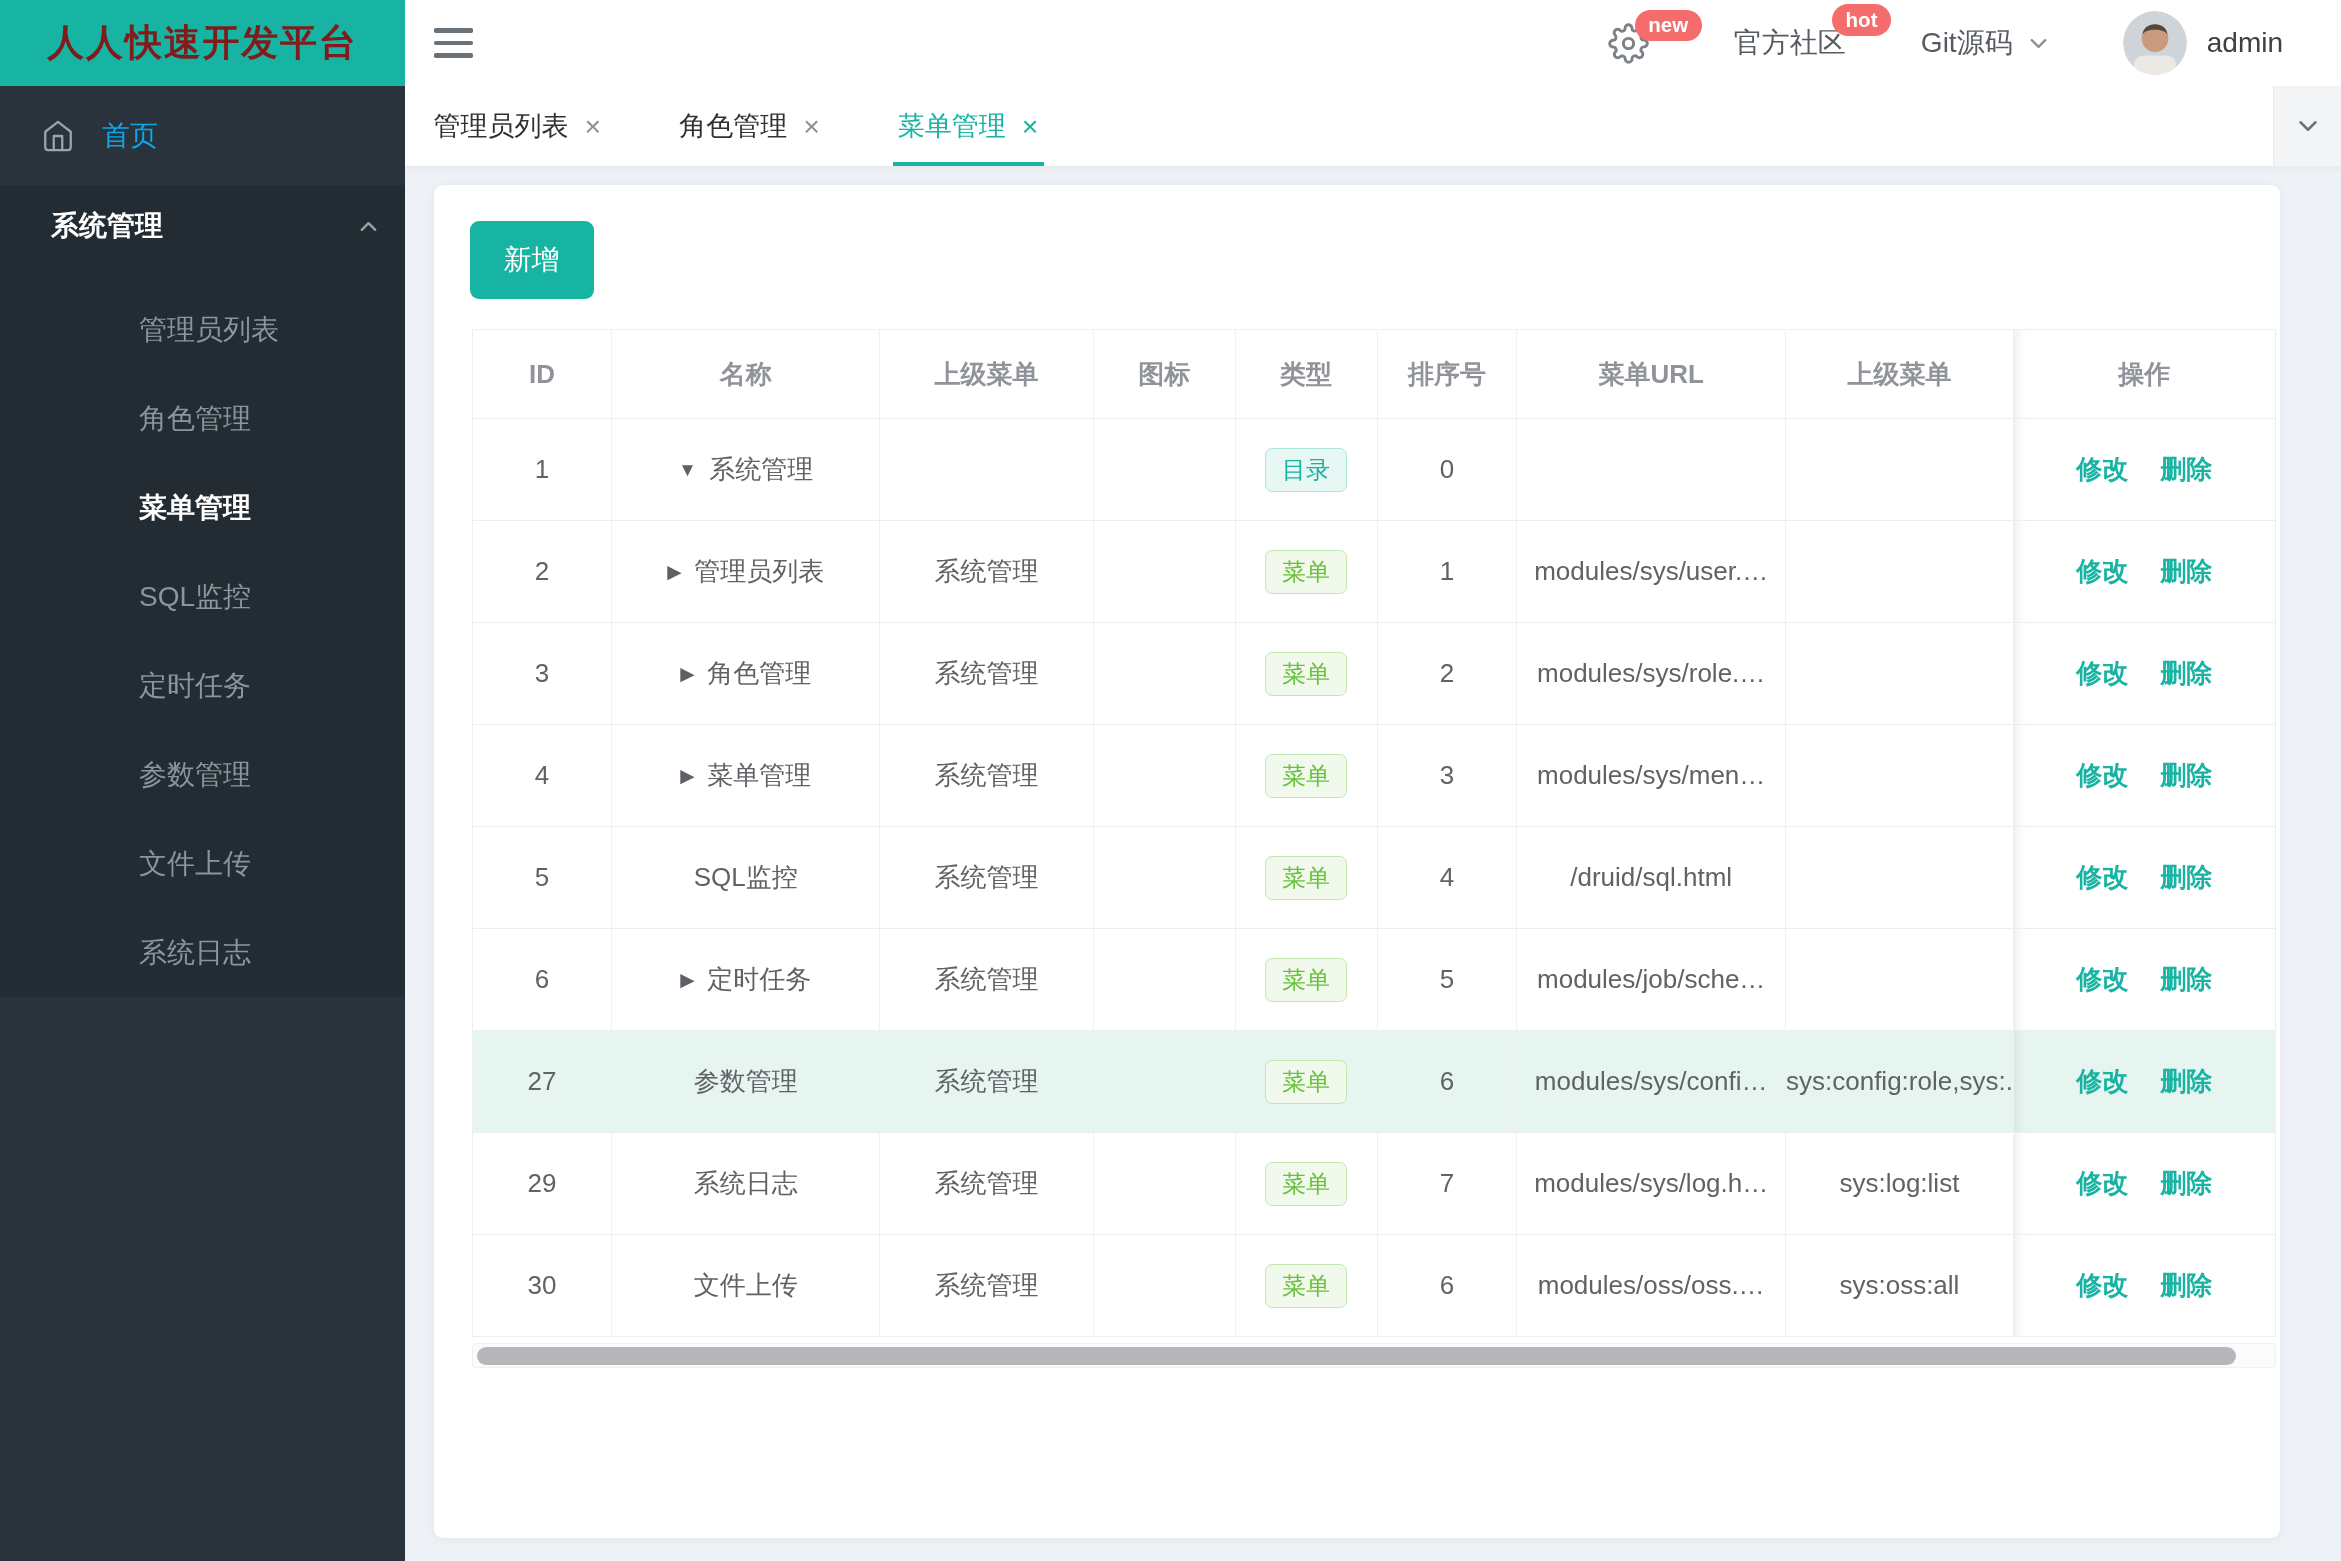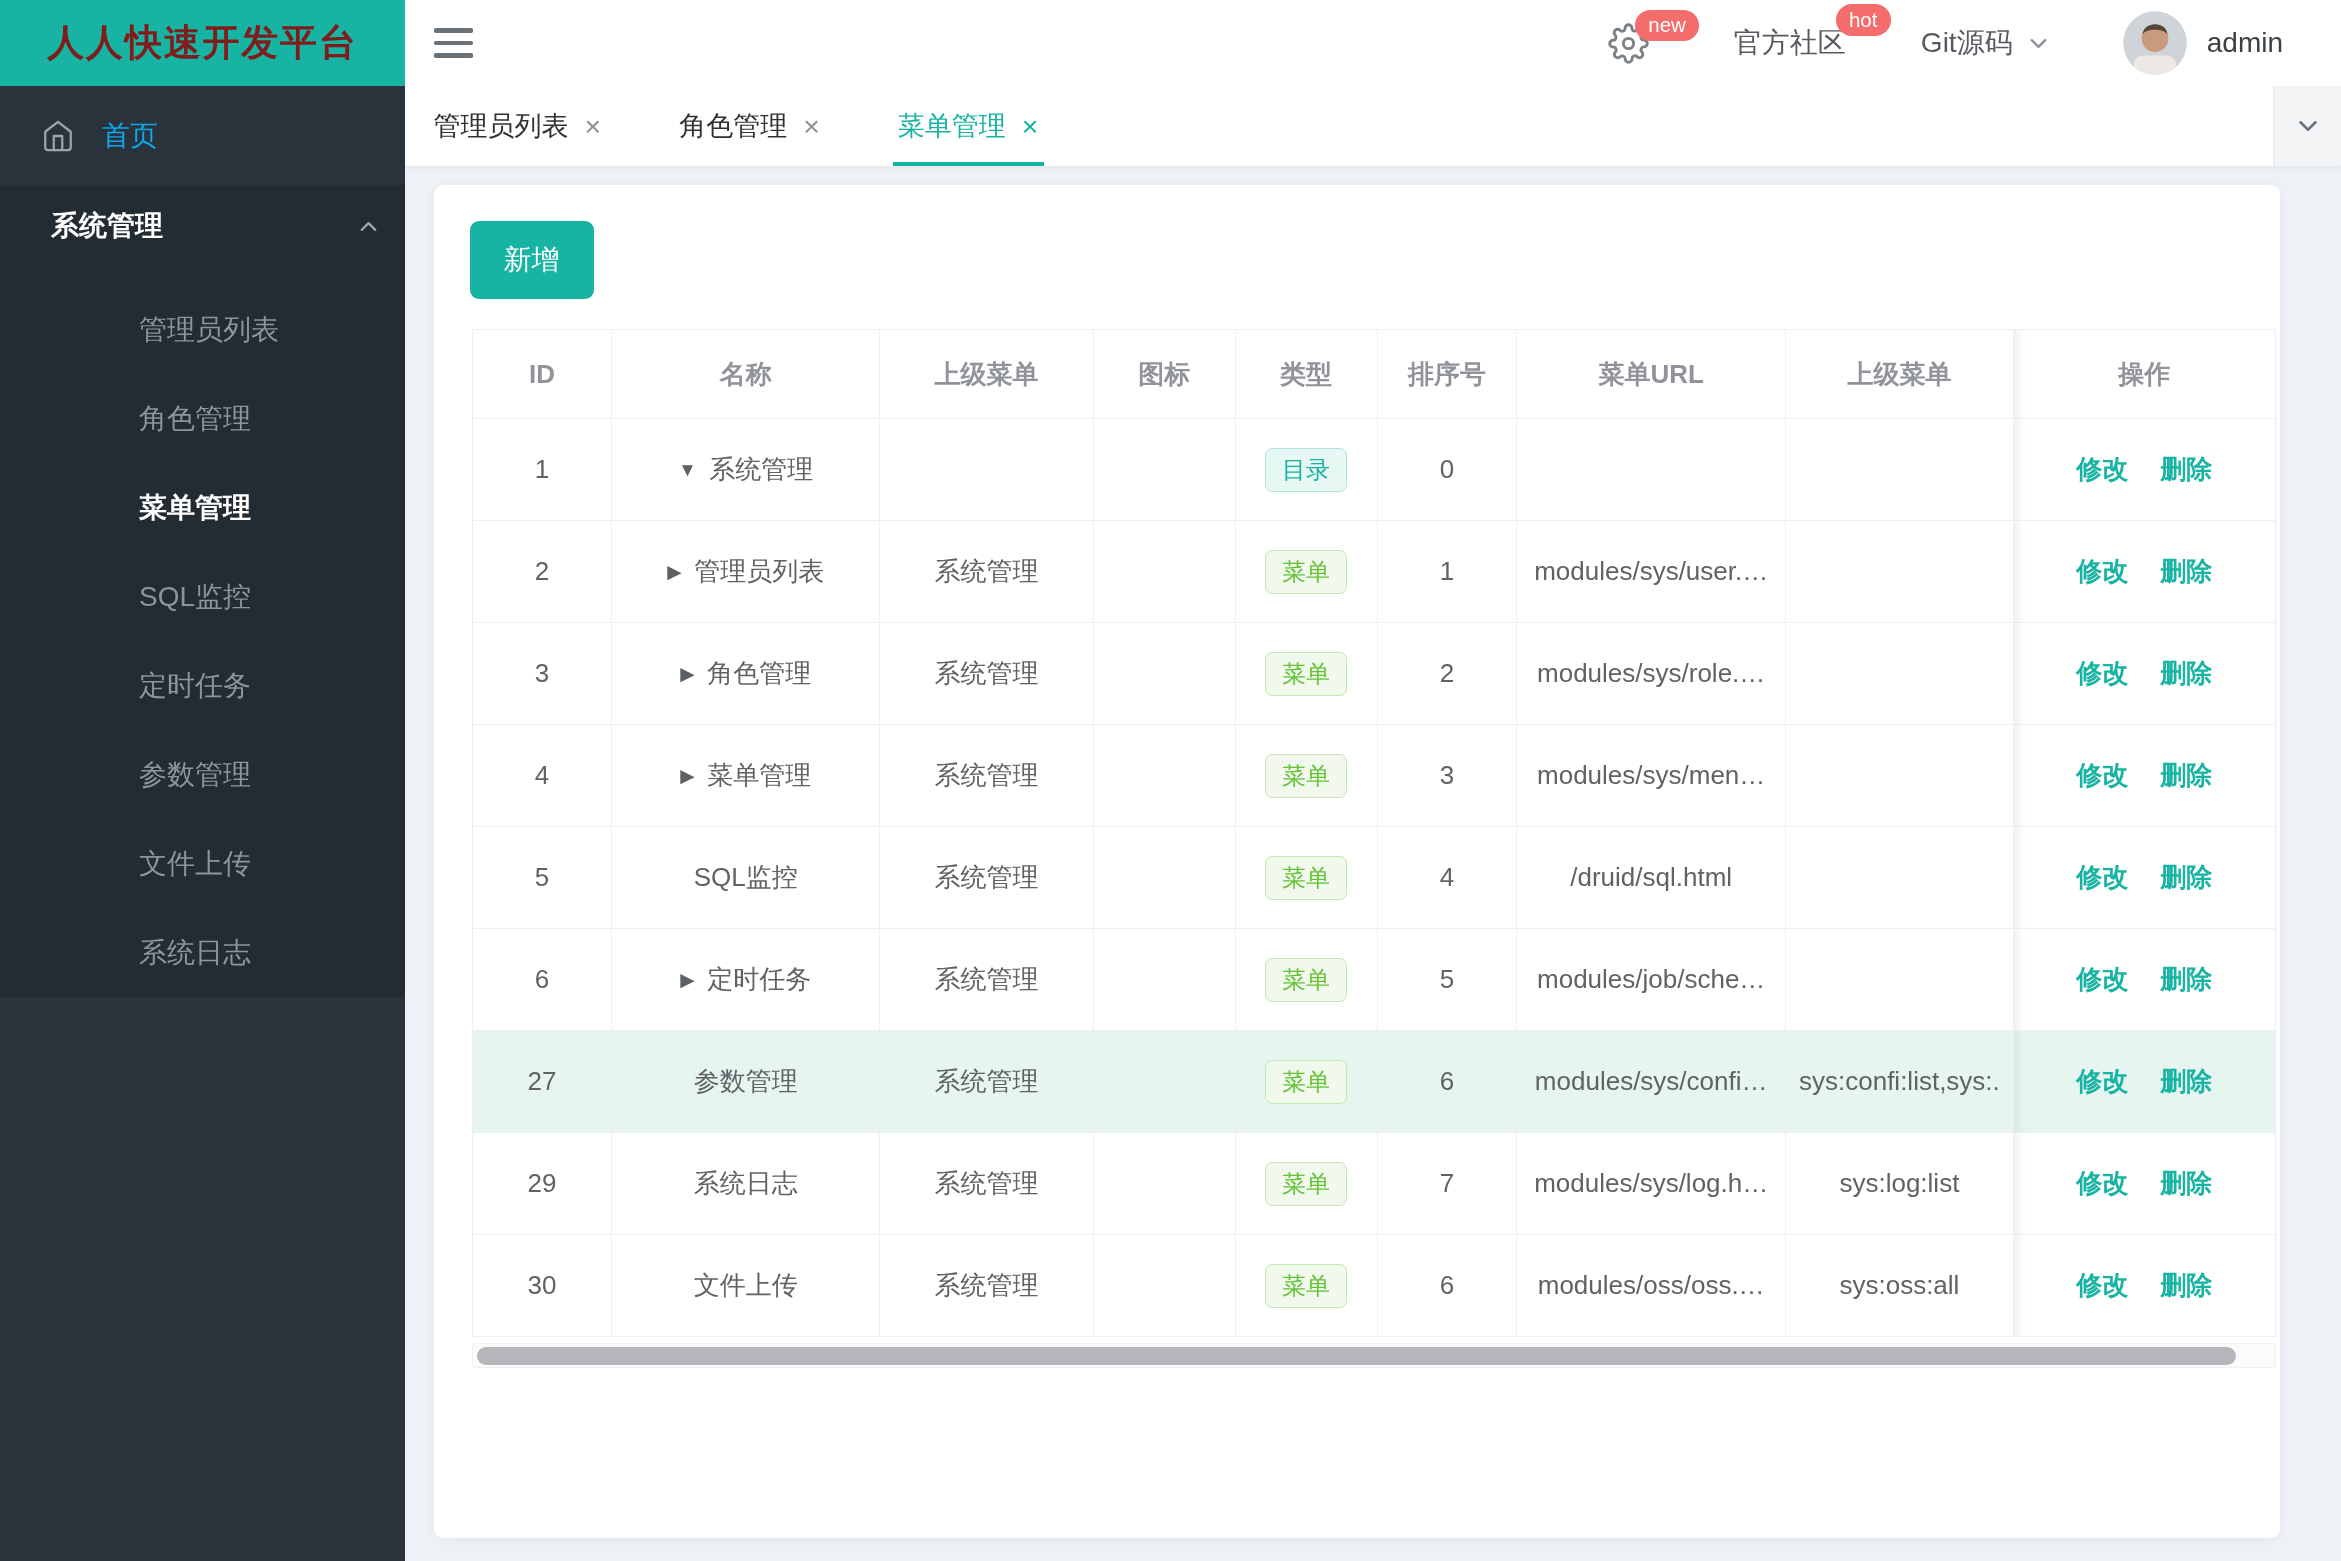--- a/index.html
+++ b/index.html
@@ -15,21 +15,21 @@
           display:flex; align-items:center; justify-content:center; }
   .hamburger { position:absolute; left:434px; top:0; height:86px; display:flex; flex-direction:column;
                justify-content:center; gap:8px; cursor:pointer; background:none; border:none; }
   .hamburger span { display:block; width:39px; height:4.5px; background:#6a7277; border-radius:1.8px; }
   .header-right { position:absolute; right:0; top:0; height:86px; display:flex; align-items:center; padding-right:59px; }
   .hdr-item { position:relative; display:flex; align-items:center; cursor:pointer; background:none; border:none;
               font-family:inherit; font-size:28px; color:#565b61; }
   .hdr-gear { margin-right:85px; }
   .hdr-community { margin-right:75px; }
   .hdr-git { margin-right:71px; gap:12.5px; }
-  .badge { position:absolute; background:#f56c6c; color:#fff; font-size:20.5px; font-weight:normal;
+  .badge { position:absolute; background:#f56c6c; color:#fff; font-size:20.5px; font-weight:bold;
            padding:5.3px 13.4px; border-radius:21.4px; line-height:1; z-index:2; }
   .badge-new { top:-12.5px; left:27px; }
   .badge-hot { top:-19.6px; right:-45px; }
   .avatar { width:64px; height:64px; border-radius:50%; overflow:hidden; margin-right:19.6px; flex:none; }
   .username { font-size:28px; color:#3c4146; }
   
   .sidebar { position:absolute; left:0; top:86px; width:405px; height:1476px; background:#2a333b; z-index:20; }
   .side-home { height:99px; display:flex; align-items:center; padding-left:41px; gap:27px;
                color:#0ea5e9; font-size:28px; cursor:pointer; }
   .side-group { background:#222c32; }
@@ -359,21 +359,21 @@
             <div class="td c1">
               <span>参数管理</span>
             </div>
             <div class="td c2">系统管理</div>
             <div class="td c3"></div>
             <div class="td c4">
               <span class="tag menu">菜单</span>
             </div>
             <div class="td c5">6</div>
             <div class="td c6">modules/sys/confi…</div>
-            <div class="td c7">sys:confi:list,sys:.</div>
+            <div class="td c7">sys:config:role,sys:.</div>
             <div class="td c8">
               <span class="actions">
                 <span class="link">修改</span>
                 <span class="link">删除</span>
               </span>
             </div>
           </div>
           <div class="trow">
             <div class="td c0">29</div>
             <div class="td c1">

